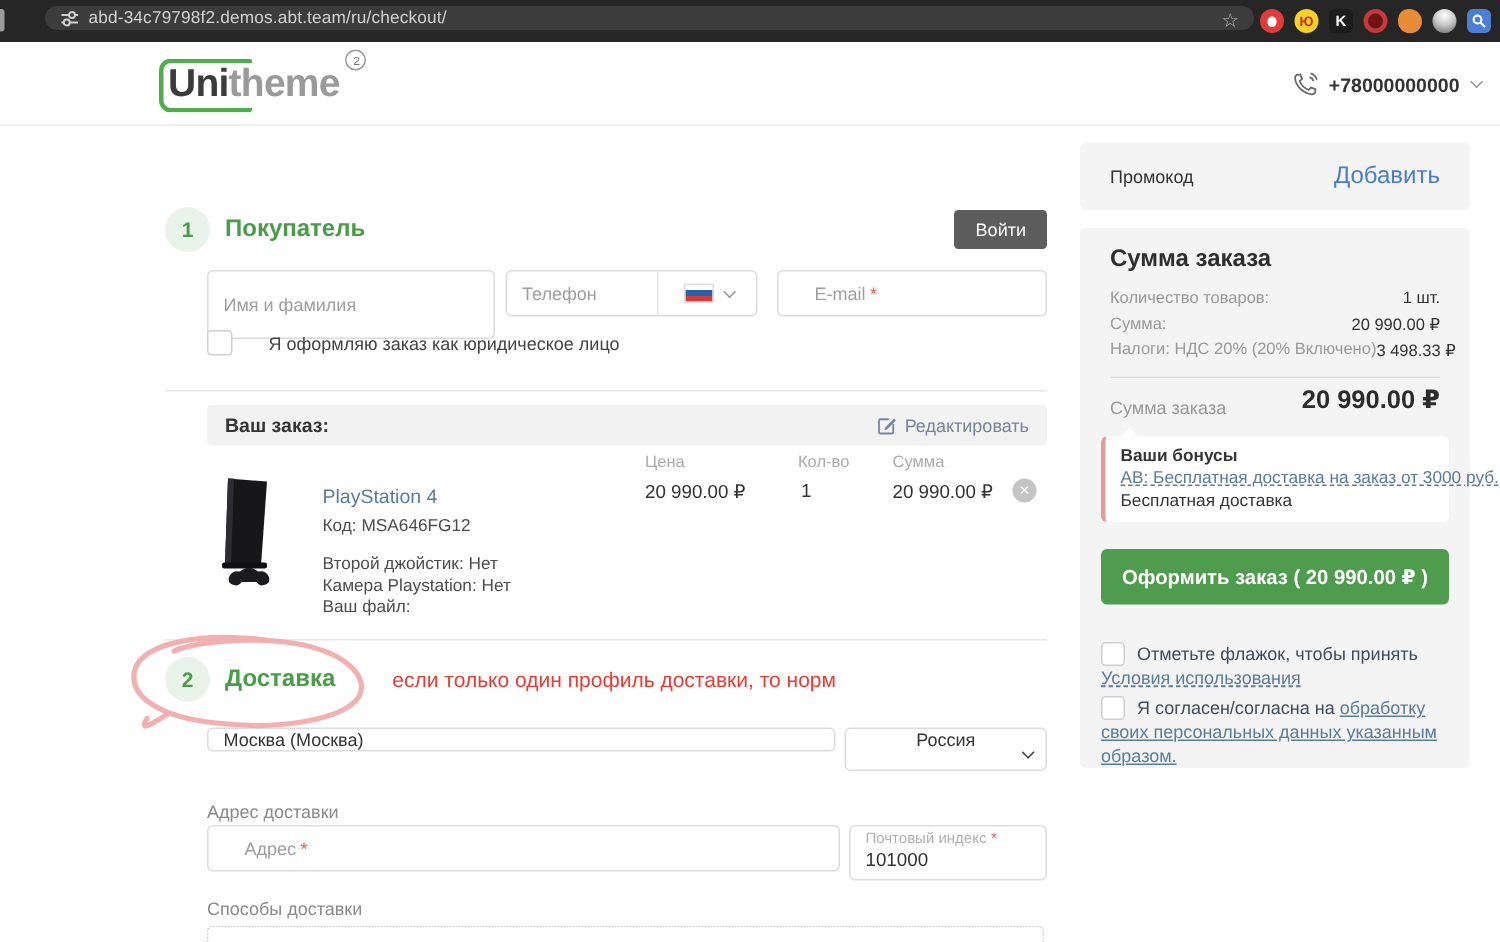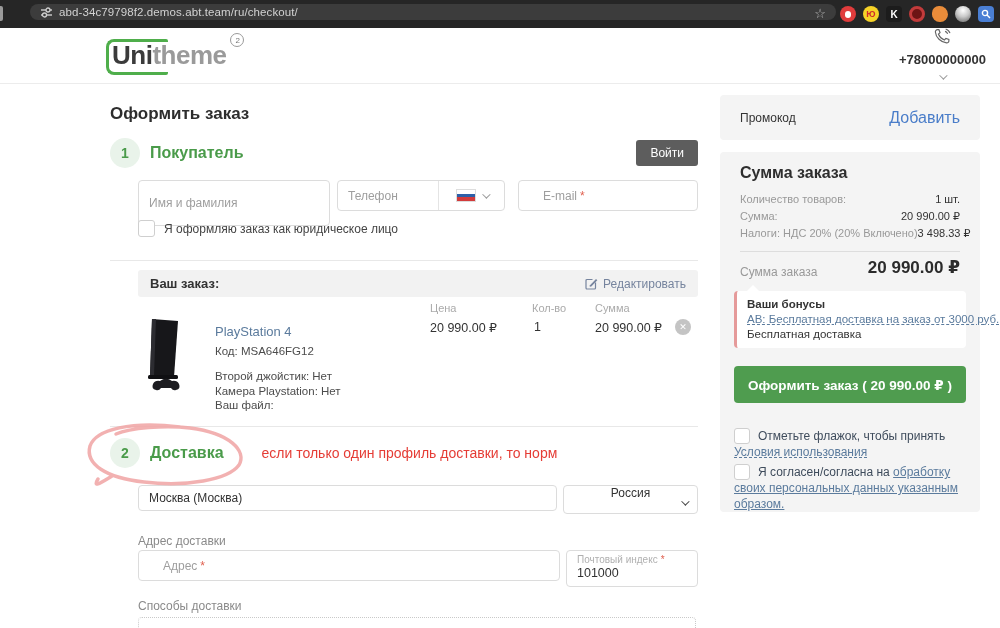--- a/index.html
+++ b/index.html
@@ -22,21 +22,21 @@
   .ext-fox { background:#e98c3a; border-radius:45% 55% 50% 50%; }
   .ext-sphere { background:radial-gradient(circle at 50% 28%, #ffffff, #c9c9c9 45%, #8f8f8f 75%); }
   .ext-search { background:#4a7fd4; border-radius:4px; }
 
   
   .site-header { position:absolute; top:28px; left:0; width:1000px; height:56px; background:#fff; border-bottom:1px solid #ececec; }
   .logo { position:absolute; left:112px; top:12px; font-weight:700; font-size:26px; letter-spacing:-0.5px; white-space:nowrap; }
   .logo-bracket { position:absolute; left:-6px; top:-1px; width:62px; height:36px; border:3px solid #4fae4b; border-right:none; border-radius:8px 2px 2px 8px; }
   .logo-uni { color:#3b3b3b; position:relative; } .logo-theme { color:#9a9a9a; position:relative; }
   .logo-badge { position:absolute; right:-18px; top:-7px; width:14px; height:14px; border:1.5px solid #9a9a9a; border-radius:50%; font-size:8px; font-weight:400; color:#777; display:flex; align-items:center; justify-content:center; }
-  .header-phone { position:absolute; right:14px; top:0; height:56px; display:flex; align-items:center; gap:7px;flex-direction:column; }
+  .header-phone { position:absolute; right:14px; top:0; height:56px; display:flex; align-items:center; gap:7px; }
   .phone-number { font-size:13px; font-weight:700; color:#333; }
   .chev { display:inline-block; width:6px; height:6px; border-right:1.5px solid #999; border-bottom:1.5px solid #999; transform:rotate(45deg) translateY(-2px); }
 
   
   .main-left { position:absolute; left:110px; top:100px; width:588px; height:528px; }
   .page-title { position:absolute; top:4px; left:0; font-size:17px; font-weight:700; color:#2d2d2d; }
   .step-row { position:absolute; left:0; right:0; height:30px; display:flex; align-items:center; }
   .step-circle { width:30px; height:30px; border-radius:50%; background:#e9f3ea; color:#4a9b4a; font-weight:700; font-size:14px; display:flex; align-items:center; justify-content:center; flex:0 0 auto; }
   .step-title { margin-left:10px; color:#4a9b4a; font-weight:700; font-size:16px; }
   .login-btn { margin-left:auto; background:#5d5d5d; color:#fff; font-size:12px; border:none; border-radius:3px; padding:6px 14px; cursor:pointer; }
@@ -49,40 +49,40 @@
   .phone-group { width:168px; height:31px; border:1px solid #dcdcdc; border-radius:4px; display:flex; align-items:center; margin-right:13px; background:#fff; }
   .phone-group input { border:none; outline:none; width:100px; font-size:12px; padding:0 10px; color:#333; }
   .phone-group input::placeholder { color:#9e9e9e; }
   .phone-div { width:1px; height:29px; background:#e4e4e4; }
   .flag-box { flex:1; display:flex; align-items:center; justify-content:center; gap:6px; cursor:pointer; }
   .flag-ru { width:20px; height:13px; border:1px solid #ddd; display:block; background:linear-gradient(#fff 33%, #2d5fa8 33%, #2d5fa8 66%, #d23b3b 66%); }
   .input-like { height:31px; border:1px solid #dcdcdc; border-radius:4px; background:#fff; font-size:12px; display:flex; align-items:center; padding:0 24px; cursor:text; }
   .ph { color:#9e9e9e; } .req-star { color:#e0604f; margin-left:3px; }
   .fld-email { width:180px; }
 
-  .legal-row { position:absolute; top:120px; left:28px; display:flex; align-items:center; gap:9px; font-size:12px; color:#444; }
+  .legal-row { position:absolute; top:120px; left:28px; display:flex; align-items:center; gap:24px; font-size:12px; color:#444; }
   .cbox { width:17px; height:17px; border:1px solid #cfcfcf; border-radius:3px; background:#fff; display:inline-block; flex:0 0 auto; cursor:pointer; }
 
   .hdiv { position:absolute; left:0; width:588px; height:1px; background:#e8e8e8; }
 
   .order-bar { position:absolute; top:170px; left:28px; width:560px; height:27px; background:#f2f2f2; border-radius:3px; display:flex; align-items:center; padding:0 12px; }
   .order-title { font-size:13px; font-weight:700; color:#333; }
   .edit-link { margin-left:auto; color:#76849e; font-size:12px; display:flex; align-items:center; gap:5px; cursor:pointer; text-decoration:none; }
 
   .col-head { position:absolute; top:202px; font-size:11px; color:#aaa; }
   .val { position:absolute; top:220px; font-size:12.5px; color:#333; }
   .prod-img { position:absolute; top:217px; left:28px; }
   .prod-text { position:absolute; top:222px; left:105px; }
   .prod-name { color:#5b7b9d; font-size:13px; text-decoration:none; cursor:pointer; }
   .prod-code { margin-top:5px; font-size:11.5px; color:#4c4c4c; }
   .prod-specs { margin-top:12px; font-size:11.5px; color:#4c4c4c; line-height:14.5px; }
   .close-btn { position:absolute; top:219px; left:565px; width:16px; height:16px; border-radius:50%; background:#c4c4c4; color:#fff; font-size:9px; display:flex; align-items:center; justify-content:center; cursor:pointer; }
 
   .city-row { position:absolute; top:385px; left:28px; display:flex; }
-  .fld-city { width:419px; height:26px; margin-right:6px; }
+  .fld-city { width:419px; height:16px; margin-right:6px; }
   .select-like { width:135px; height:29px; border:1px solid #dcdcdc; border-radius:4px; background:#fff; font-size:12px; color:#333; display:flex; align-items:center; padding:0 10px; cursor:pointer;flex-direction:column; }
   .select-like .chev { margin-left:auto; border-color:#444; }
   .sub-label { position:absolute; left:28px; font-size:12px; color:#8a8a8a; }
   .addr-row { position:absolute; top:450px; left:28px; display:flex; align-items:flex-start; }
   .fld-addr { width:422px; height:31px; margin-right:6px; }
   .zip-box { width:132px; height:37px; border:1px solid #dcdcdc; border-radius:4px; background:#fff; padding:3px 10px; cursor:text; }
   .zip-label { font-size:10px; color:#b0b0b0; }
   .zip-value { font-size:12.5px; color:#333; margin-top:1px; }
   .dotted-box { position:absolute; top:517px; left:28px; width:558px; height:26px; border:1px dotted #c9c9c9; border-radius:4px; }
 
@@ -154,21 +154,20 @@
       <path d="M3.2,1.6 C2.2,1.6 1.2,2.5 1.3,3.8 C1.6,8.8 6.6,13.6 11.8,14 C13.1,14.1 14,13.2 14,12.2 L14,10.8 L11.2,9.8 L9.8,11.3 C7.4,10.3 5.2,8.2 4.2,5.8 L5.7,4.3 L4.6,1.6 Z" fill="none" stroke="#666" stroke-width="1.1"></path>
       <path d="M10.4,3.2 A3.4,3.4 0 0 1 12.8,5.6" fill="none" stroke="#666" stroke-width="1.1"></path>
       <path d="M11,0.9 A5.8,5.8 0 0 1 15,4.9" fill="none" stroke="#666" stroke-width="1.1"></path>
     </svg>
     <span class="phone-number">+78000000000</span>
     <span class="chev"></span>
   </div>
 </div>
 
 <div class="main-left">
-  <h1 class="page-title">Оформить заказ</h1>
 
   <div class="step-row" style="top:38px;">
     <span class="step-circle">1</span>
     <span class="step-title">Покупатель</span>
     <button class="login-btn">Войти</button>
   </div>
 
   <div class="inputs-row">
     <input class="fld fld-name" placeholder="Имя и фамилия" style="">
     <div class="phone-group">

